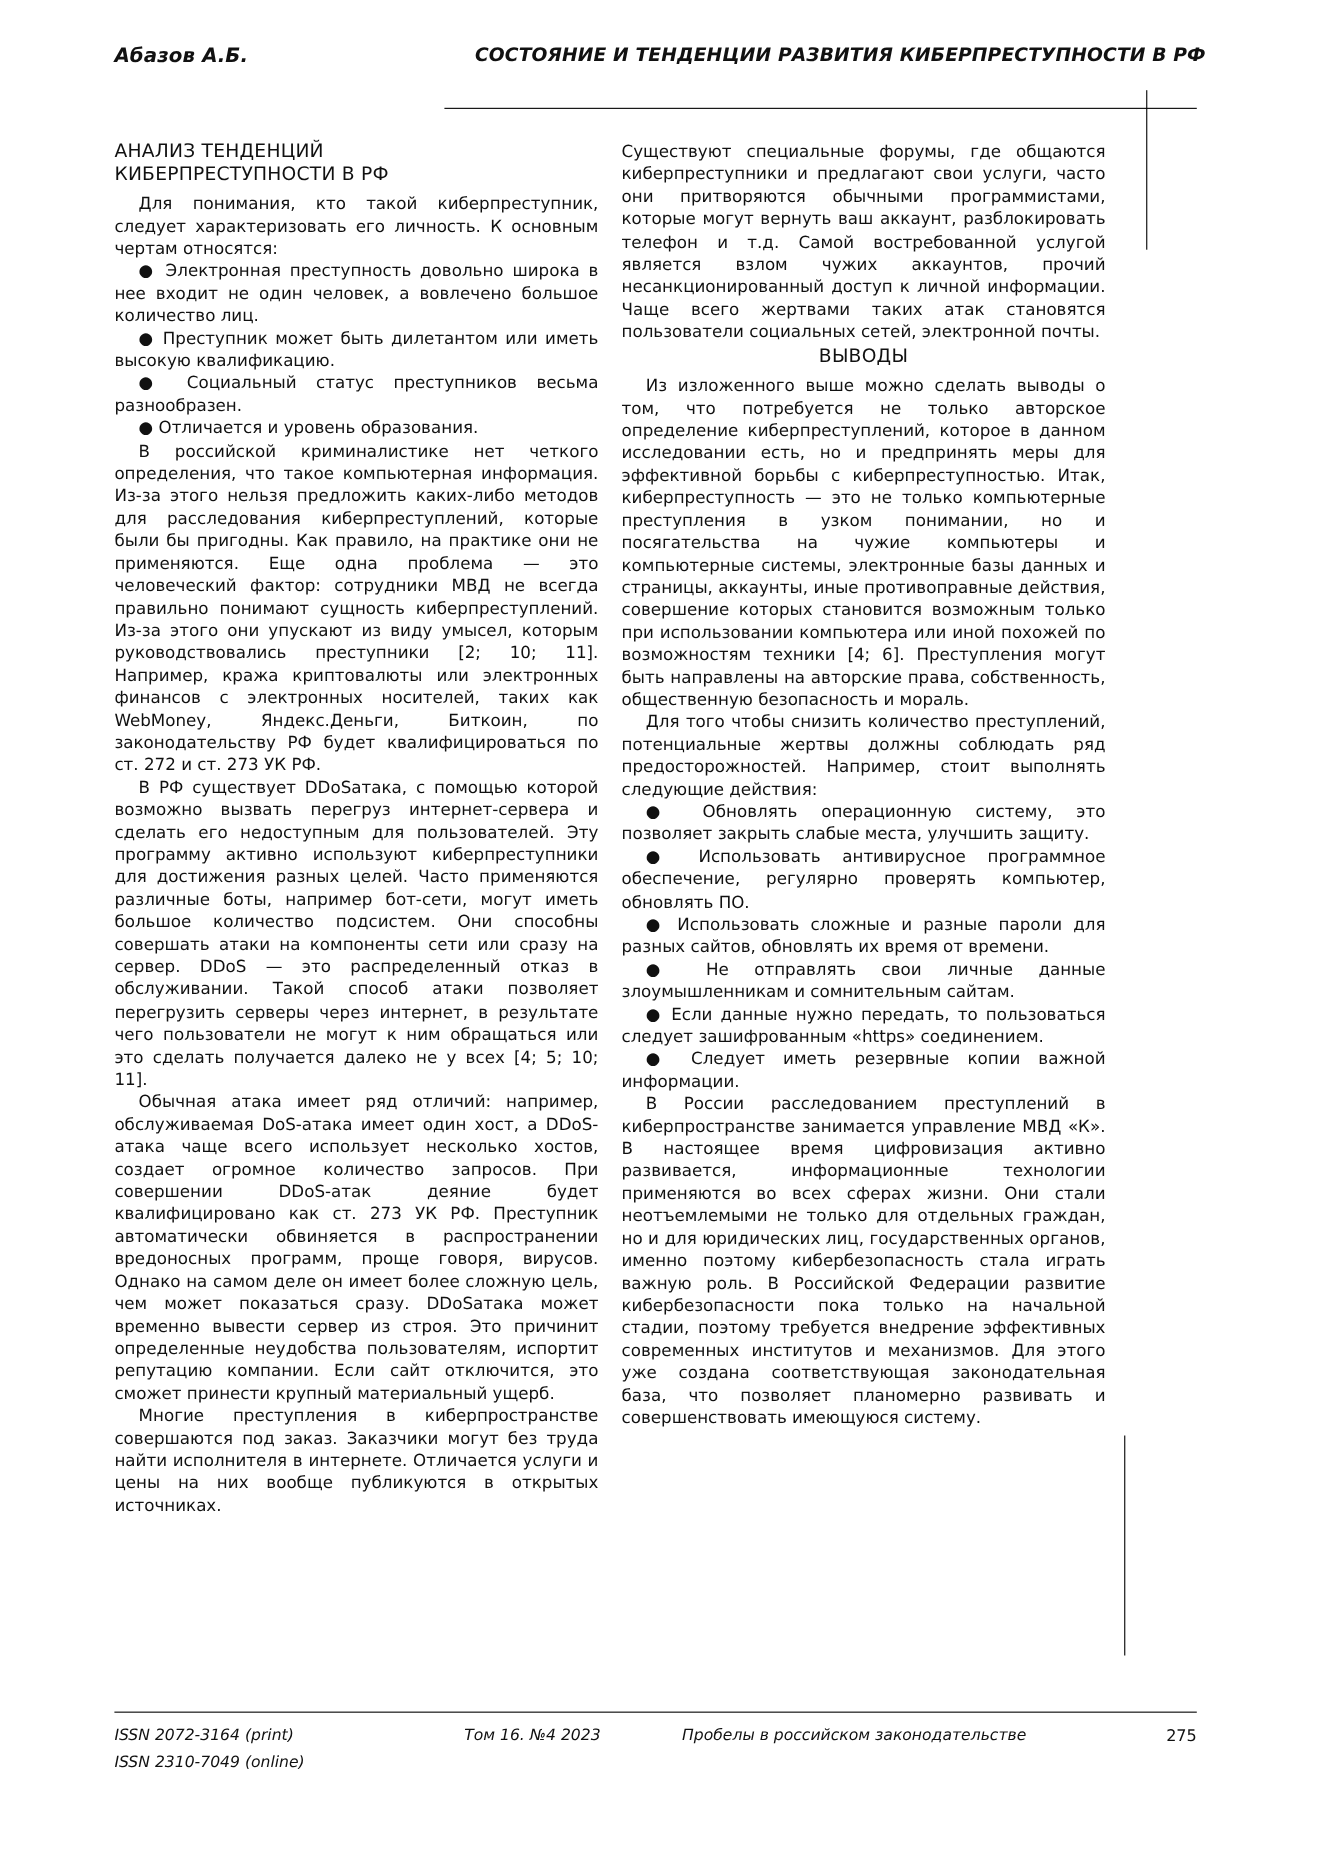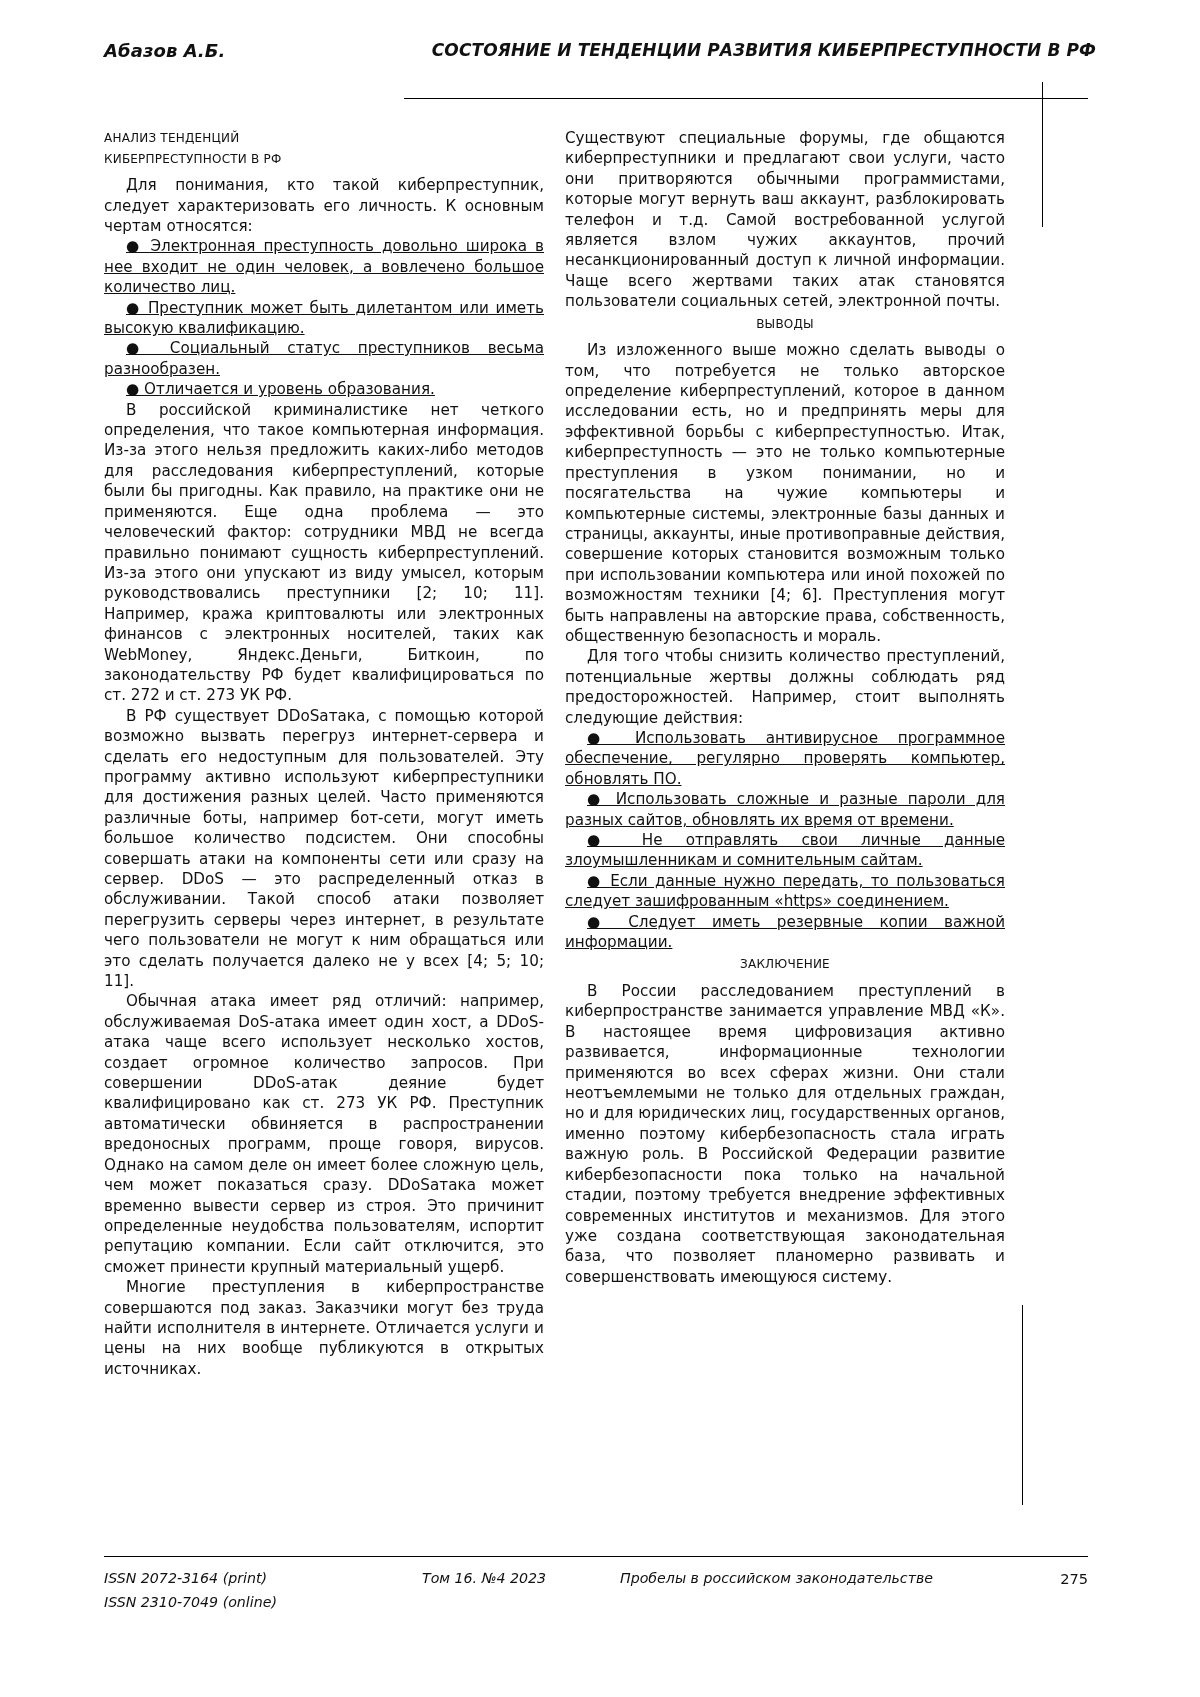--- a/index.html
+++ b/index.html
@@ -90,37 +90,37 @@
     top: 128px;
     width: 440px;
     font-size: 15.2px;
     line-height: 20.4px;
     text-align: justify;
   }
   .col-left { left: 104px; }
   .col-right { left: 565px; }
 
   .sec-head {
-    font-size: 12px;
+    font-size: 17px;
     line-height: 20.6px;
     font-weight: normal;
     letter-spacing: 0.2px;
     margin: 0 0 6px 0;
     text-align: left;
   }
   .sec-head.spaced { margin-top: 2px; text-align: center; }
 
   p {
     margin: 0;
     text-indent: 22px;
     text-align: justify;
     hyphens: auto;
   }
   p.noindent { text-indent: 0; }
-  p.bullet { text-indent: 22px; text-decoration: underline; }
+  p.bullet { text-indent: 22px; }
 
   
   .footer {
     position: absolute;
     left: 104px;
     top: 1570px;
     width: 984px;
     height: 52px;
     font-size: 14.2px;
     font-style: italic;
@@ -180,26 +180,26 @@
     <p>В РФ существует DDoSатака, с помощью которой возможно вызвать перегруз интернет-сервера и сделать его недоступным для пользователей. Эту программу активно используют киберпреступники для достижения разных целей. Часто применяются различные боты, например бот-сети, могут иметь большое количество подсистем. Они способны совершать атаки на компоненты сети или сразу на сервер. DDoS — это распределенный отказ в обслуживании. Такой способ атаки позволяет перегрузить серверы через интернет, в результате чего пользователи не могут к ним обращаться или это сделать получается далеко не у всех [4; 5; 10; 11].</p>
     <p>Обычная атака имеет ряд отличий: например, обслуживаемая DoS-атака имеет один хост, а DDoS-атака чаще всего использует несколько хостов, создает огромное количество запросов. При совершении DDoS-атак деяние будет квалифицировано как ст. 273 УК РФ. Преступник автоматически обвиняется в распространении вредоносных программ, проще говоря, вирусов. Однако на самом деле он имеет более сложную цель, чем может показаться сразу. DDoSатака может временно вывести сервер из строя. Это причинит определенные неудобства пользователям, испортит репутацию компании. Если сайт отключится, это сможет принести крупный материальный ущерб.</p>
     <p>Многие преступления в киберпространстве совершаются под заказ. Заказчики могут без труда найти исполнителя в интернете. Отличается услуги и цены на них вообще публикуются в открытых источниках.</p>
   </div>
 
   <div class="col col-right">
     <p class="noindent">Существуют специальные форумы, где общаются киберпреступники и предлагают свои услуги, часто они притворяются обычными программистами, которые могут вернуть ваш аккаунт, разблокировать телефон и т.д. Самой востребованной услугой является взлом чужих аккаунтов, прочий несанкционированный доступ к личной информации. Чаще всего жертвами таких атак становятся пользователи социальных сетей, электронной почты.</p>
     <div class="sec-head spaced">ВЫВОДЫ</div>
     <p>Из изложенного выше можно сделать выводы о том, что потребуется не только авторское определение киберпреступлений, которое в данном исследовании есть, но и предпринять меры для эффективной борьбы с киберпреступностью. Итак, киберпреступность — это не только компьютерные преступления в узком понимании, но и посягательства на чужие компьютеры и компьютерные системы, электронные базы данных и страницы, аккаунты, иные противоправные действия, совершение которых становится возможным только при использовании компьютера или иной похожей по возможностям техники [4; 6]. Преступления могут быть направлены на авторские права, собственность, общественную безопасность и мораль.</p>
     <p>Для того чтобы снизить количество преступлений, потенциальные жертвы должны соблюдать ряд предосторожностей. Например, стоит выполнять следующие действия:</p>
+    <p class="bullet">● Обновлять операционную систему, это позволяет закрыть слабые места, улучшить защиту.</p>
     <p class="bullet">● Использовать антивирусное программное обеспечение, регулярно проверять компьютер, обновлять ПО.</p>
     <p class="bullet">● Использовать сложные и разные пароли для разных сайтов, обновлять их время от времени.</p>
     <p class="bullet">● Не отправлять свои личные данные злоумышленникам и сомнительным сайтам.</p>
     <p class="bullet">● Если данные нужно передать, то пользоваться следует зашифрованным «https» соединением.</p>
     <p class="bullet">● Следует иметь резервные копии важной информации.</p>
-    <div class="sec-head spaced">ЗАКЛЮЧЕНИЕ</div>
     <p>В России расследованием преступлений в киберпространстве занимается управление МВД «К». В настоящее время цифровизация активно развивается, информационные технологии применяются во всех сферах жизни. Они стали неотъемлемыми не только для отдельных граждан, но и для юридических лиц, государственных органов, именно поэтому кибербезопасность стала играть важную роль. В Российской Федерации развитие кибербезопасности пока только на начальной стадии, поэтому требуется внедрение эффективных современных институтов и механизмов. Для этого уже создана соответствующая законодательная база, что позволяет планомерно развивать и совершенствовать имеющуюся систему.</p>
   </div>
 
   <div class="rule-bottom"></div>
 
   <div class="footer">
     <div class="footer-issn1">ISSN 2072-3164 (print)</div>
     <div class="footer-issn2">ISSN 2310-7049 (online)</div>
     <div class="footer-volume">Том 16. №4 2023</div>
     <div class="footer-journal">Пробелы в российском законодательстве</div>

